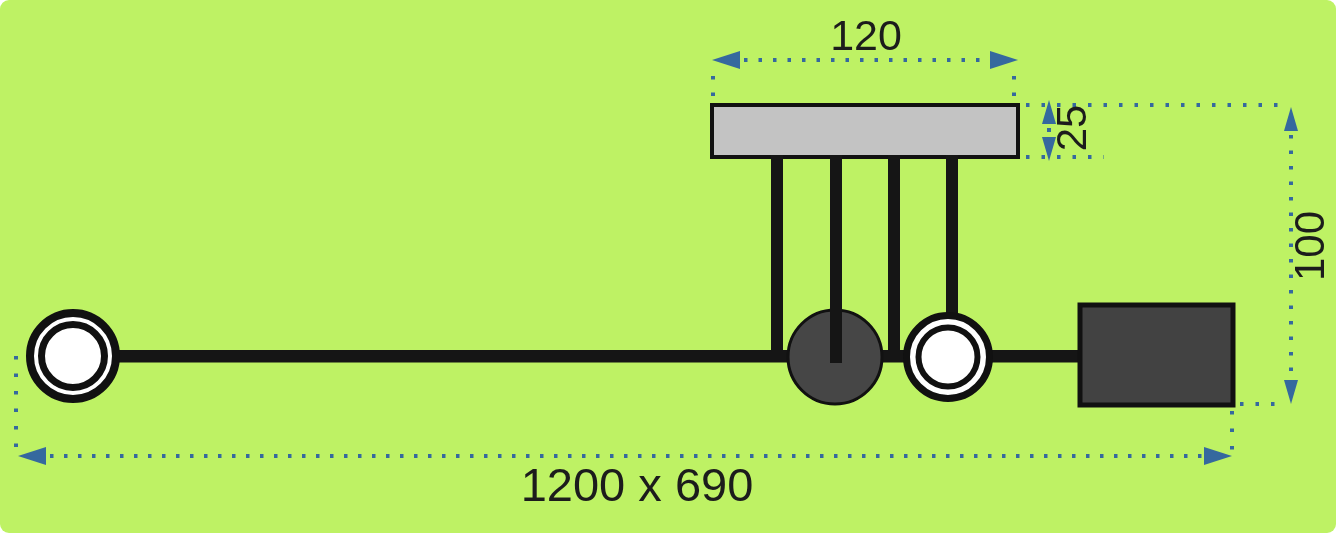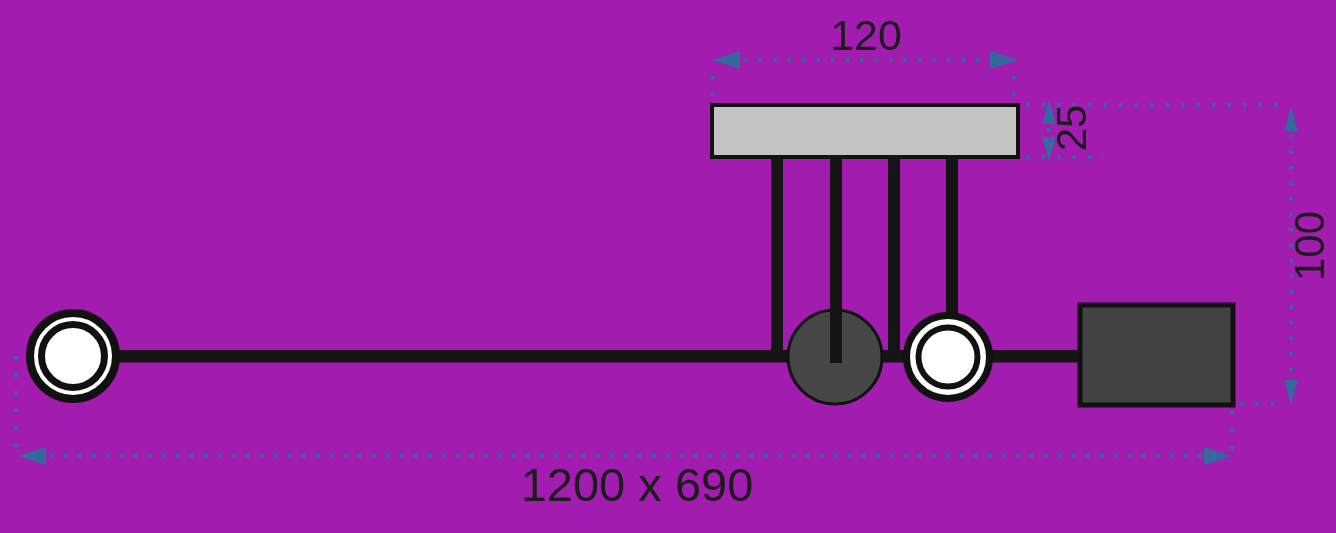--- a/index.html
+++ b/index.html
@@ -5,22 +5,23 @@
   html, body {
     margin: 0;
     padding: 0;
     background: #ffffff;
     font-family: "Liberation Sans", "DejaVu Sans", sans-serif;
   }
   .stage {
     position: relative;
     width: 1336px;
     height: 533px;
-    background: #a21caf;
+    background: #bef264;
     overflow: hidden;
+    border-radius: 9px;
   }
   svg { display: block; }
   text {
     fill: #1c1c1c;
     font-family: "Liberation Sans", "DejaVu Sans", sans-serif;
   }
   .dim-label      { font-size: 43px; }
   .dim-label-big  { font-size: 47px; }
   .dim-label-rot  { font-size: 42px; }
 </style>

